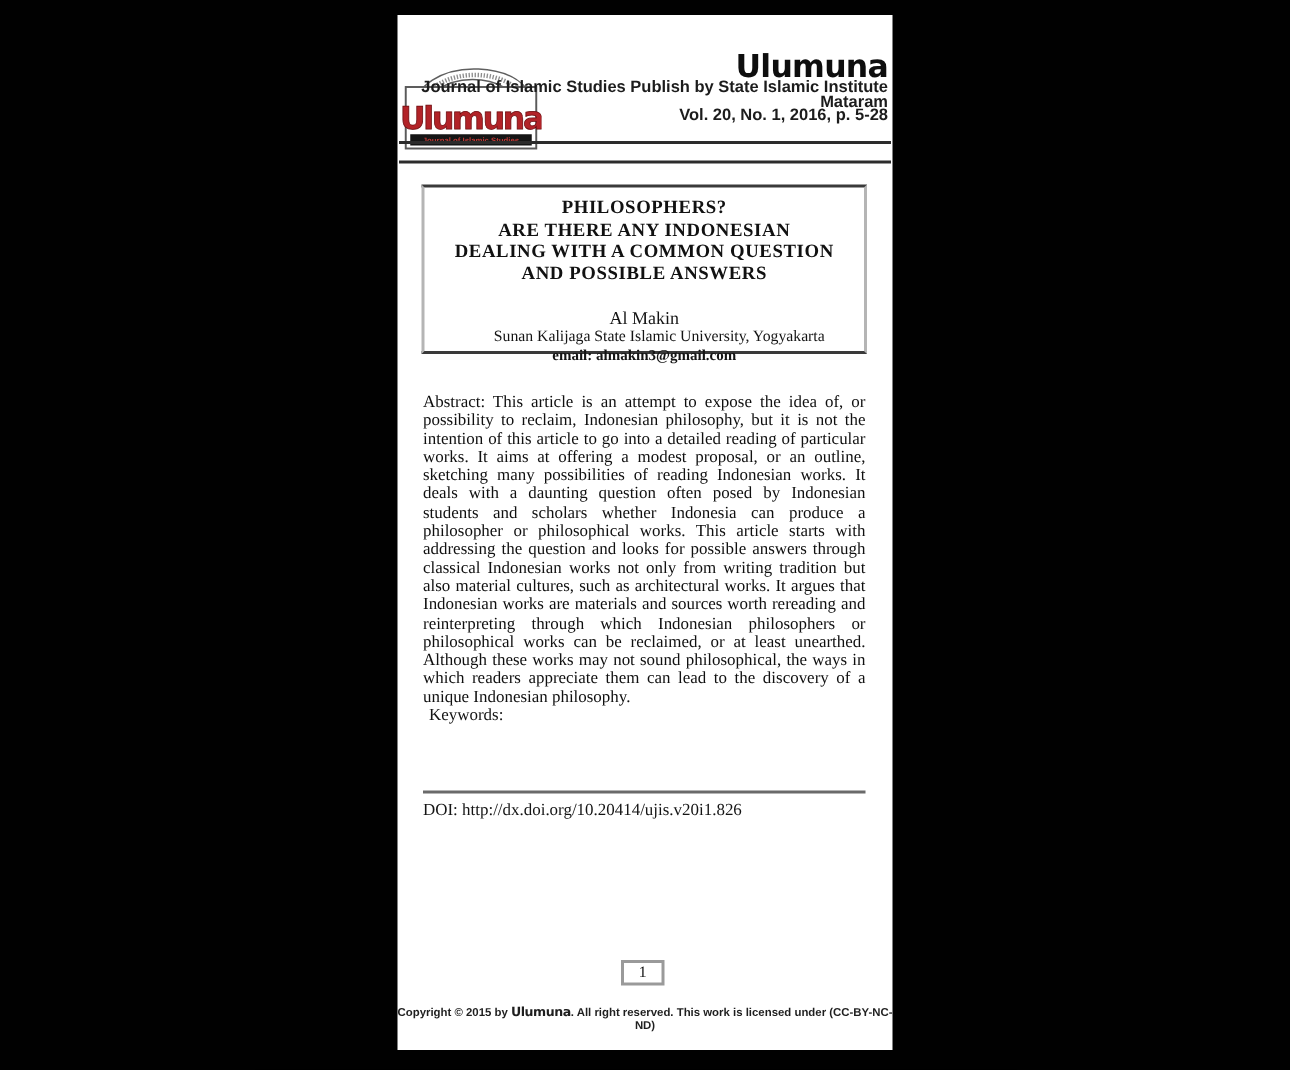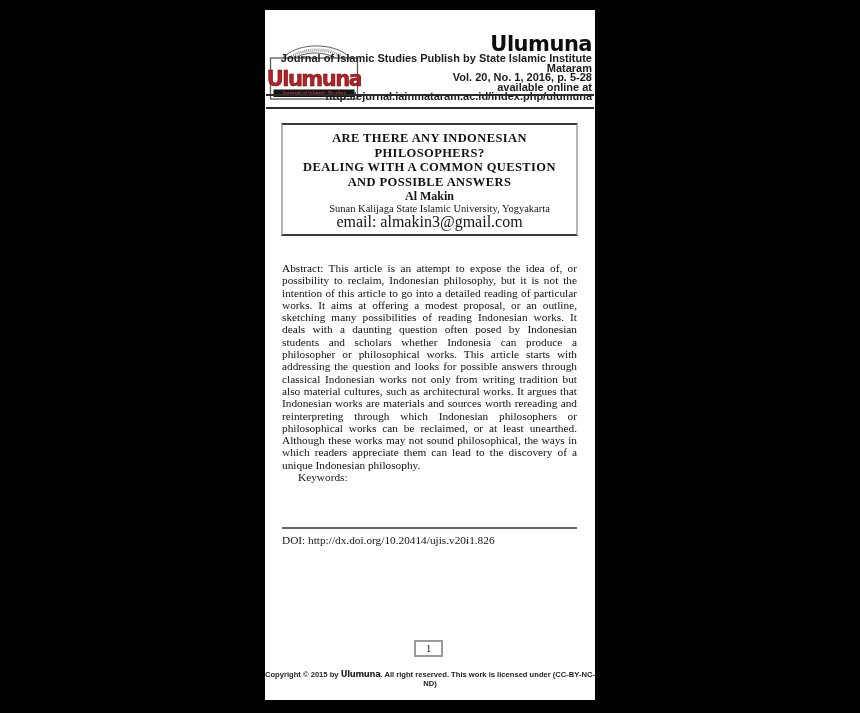--- a/index.html
+++ b/index.html
@@ -32,34 +32,34 @@
   .title-box{
     position:absolute;left:16px;top:113px;width:297px;height:113px;
     box-sizing:border-box;text-align:center;background:#fff;
     border-top:2px solid #3a3a3a;border-bottom:2px solid #3a3a3a;
     border-left:2px solid #b5b5b5;border-right:2px solid #b5b5b5;
   }
   .article-title{
     margin-top:6px;font-weight:bold;font-size:12.5px;line-height:14.5px;
     letter-spacing:0.4px;color:#111;
   }
-  .author{margin-top:0;font-weight:bold;font-size:12px;line-height:14px;}
+  .author{margin-top:16px;font-weight:normal;font-size:12px;line-height:14px;}
   .affiliation{font-size:10.5px;line-height:12.5px;margin-left:20px;}
-  .email{font-size:16px;line-height:12.5px;}
+  .email{font-size:10px;line-height:12.5px;font-weight:bold;}
   
   .abstract{
     position:absolute;left:17px;top:252px;width:295px;
     font-size:11.3px;line-height:12.3px;text-align:justify;color:#101010;
   }
   .bold-label{font-weight:normal;}
   .keywords{
     position:absolute;left:17px;top:461px;width:295px;box-sizing:border-box;
     padding-left:62px;font-size:11.3px;line-height:12.3px;text-align:justify;
   }
-  .keywords .bold-label{position:absolute;left:16px;top:0;text-align:left;}
+  .keywords .bold-label{position:absolute;left:4px;top:0;text-align:left;}
   .doi{
     position:absolute;left:17px;top:524px;width:295px;
     font-size:11.3px;line-height:13px;white-space:nowrap;
   }
   .rule-3{position:absolute;left:17px;top:517px;width:295px;height:2px;background:#6a6a6a;}
   
   .pagenum-box{
     position:absolute;left:149px;top:630px;width:29px;height:17px;
     box-sizing:border-box;border:2px solid #9a9a9a;background:#fff;
     text-align:center;font-size:10.5px;line-height:13px;color:#111;
@@ -85,30 +85,29 @@
     <rect x="3.5" y="17" width="87" height="41" fill="#ffffff" stroke="#5a5a5a" stroke-width="1.3"></rect>
     <text x="47" y="45" text-anchor="middle" font-family="DejaVu Sans, sans-serif" font-weight="bold" font-size="21" letter-spacing="-1.5" fill="#b22328" stroke="#67090c" stroke-width="0.5">Ulumuna</text>
     <rect x="6.5" y="48.5" width="81" height="7.5" fill="#151515"></rect>
     <text x="47" y="54.4" text-anchor="middle" font-family="Liberation Sans, sans-serif" font-weight="bold" font-size="5.2" fill="#c03a36">Journal of Islamic Studies</text>
   </svg>
 
   <div class="header-text">
     <div class="header-wordmark">Ulumuna</div>
     <div class="header-line">Journal of Islamic Studies Publish by State Islamic Institute Mataram</div>
     <div class="header-line">Vol. 20, No. 1, 2016, p. 5-28</div>
-    <div class="header-line">available online at http://ejurnal.iainmataram.ac.id/index.php/ulumuna</div>
   </div>
 
   <div class="rule rule-1"></div>
   <div class="rule rule-2"></div>
 
   <div class="title-box">
     <div class="article-title">
+      <div>PHILOSOPHERS?</div>
       <div>ARE THERE ANY INDONESIAN</div>
-      <div>PHILOSOPHERS?</div>
       <div>DEALING WITH A COMMON QUESTION</div>
       <div>AND POSSIBLE ANSWERS</div>
     </div>
     <div class="author">Al Makin</div>
     <div class="affiliation">Sunan Kalijaga State Islamic University, Yogyakarta</div>
     <div class="email">email: almakin3@gmail.com</div>
   </div>
 
   <div class="abstract">
     <span class="bold-label">Abstract:</span><span> This article is an attempt to expose the idea of, or possibility to reclaim, Indonesian philosophy, but it is not the intention of this article to go into a detailed reading of particular works. It aims at offering a modest proposal, or an outline, sketching many possibilities of reading Indonesian works. It deals with a daunting question often posed by Indonesian students and scholars whether Indonesia can produce a philosopher or philosophical works. This article starts with addressing the question and looks for possible answers through classical Indonesian works not only from writing tradition but also material cultures, such as architectural works. It argues that Indonesian works are materials and sources worth rereading and reinterpreting through which Indonesian philosophers or philosophical works can be reclaimed, or at least unearthed. Although these works may not sound philosophical, the ways in which readers appreciate them can lead to the discovery of a unique Indonesian philosophy.</span>

